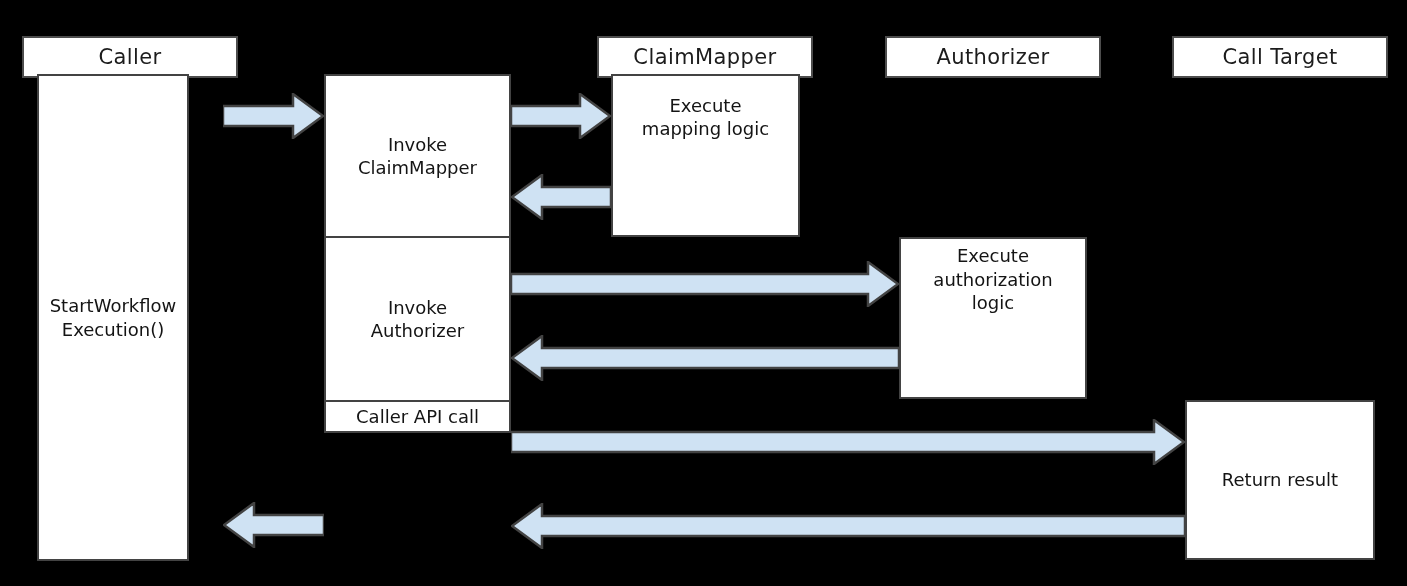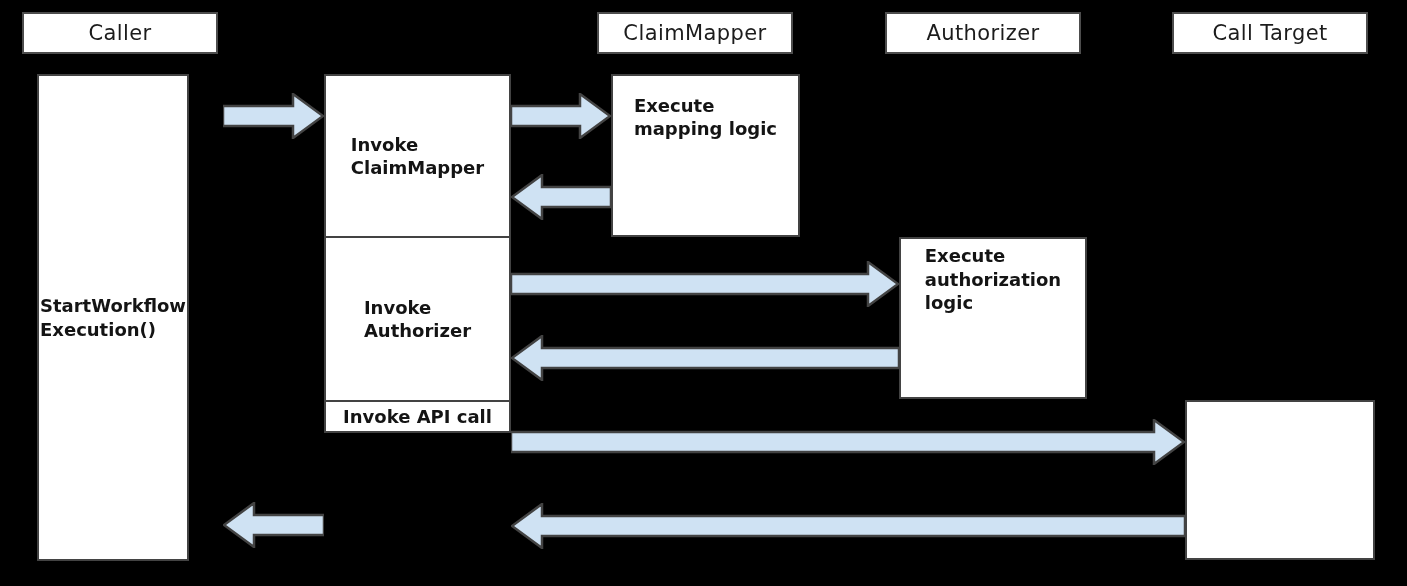--- a/index.html
+++ b/index.html
@@ -1,24 +1,24 @@
 <!DOCTYPE html>
 <html><head>
 <meta charset="utf-8">
 <style>
   html,body{margin:0;padding:0;background:#000;}
   .stage{position:relative;width:1407px;height:586px;background:#000000;overflow:hidden;
          font-family:"DejaVu Sans","Liberation Sans",sans-serif;}
-  .hdr{position:absolute;top:12px;width:196px;height:42px;background:#ffffff;
+  .hdr{position:absolute;top:36px;width:216px;height:42px;background:#ffffff;
        border:2px solid #4d4d4d;box-sizing:border-box;display:flex;align-items:center;
        justify-content:center;font-size:21px;font-weight:400;color:#1c1c1c;letter-spacing:.4px;}
   .box{position:absolute;background:#ffffff;border:2px solid #434343;box-sizing:border-box;
        display:flex;flex-direction:column;}
-  .sec{display:flex;align-items:center;justify-content:center;
-       font-size:18px;font-weight:700;color:#141414;line-height:1.3;white-space:pre-line;
+  .sec{display:flex;align-items:center;justify-content:center;text-align:center;
+       font-size:18px;font-weight:400;color:#141414;line-height:1.3;white-space:pre-line;
        box-sizing:border-box;padding:0 8px;}
   .sec + .sec{border-top:2px solid #434343;}
   .arrow{position:absolute;display:block;}
   .arrow polygon{fill:#cfe2f3;stroke:#434343;stroke-width:2.5;}
 </style>
 </head>
 <body>
 
 <div class="stage">
 
@@ -30,35 +30,36 @@
   <div class="box" style="left:37px;top:74px;width:152px;height:487px">
     <div class="sec" style="flex:1">StartWorkflow
 Execution()</div>
   </div>
 
   <div class="box" style="left:324px;top:74px;width:187px;height:359px">
     <div class="sec" style="height:160px">Invoke
 ClaimMapper</div>
     <div class="sec" style="height:164px">Invoke
 Authorizer</div>
-    <div class="sec" style="flex:1">Invoke API call</div>
+    <div class="sec" style="flex:1">Caller API call</div>
   </div>
 
   <div class="box" style="left:611px;top:74px;width:189px;height:163px">
     <div class="sec" style="height:82px">Execute
 mapping logic</div>
   </div>
 
   <div class="box" style="left:899px;top:237px;width:188px;height:162px">
     <div class="sec" style="height:81px">Execute
 authorization
 logic</div>
   </div>
 
   <div class="box" style="left:1185px;top:400px;width:190px;height:160px">
+    <div class="sec" style="flex:1">Return result</div>
   </div>
 
   <svg class="arrow" style="left:223px;top:93px" width="101" height="46" viewBox="0 0 101 46">
     <polygon points="0,13 70,13 70,1 100,23 70,45 70,33 0,33"></polygon>
   </svg>
 
   <svg class="arrow" style="left:511px;top:93px" width="100" height="46" viewBox="0 0 100 46">
     <polygon points="0,13 69,13 69,1 99,23 69,45 69,33 0,33"></polygon>
   </svg>
 

